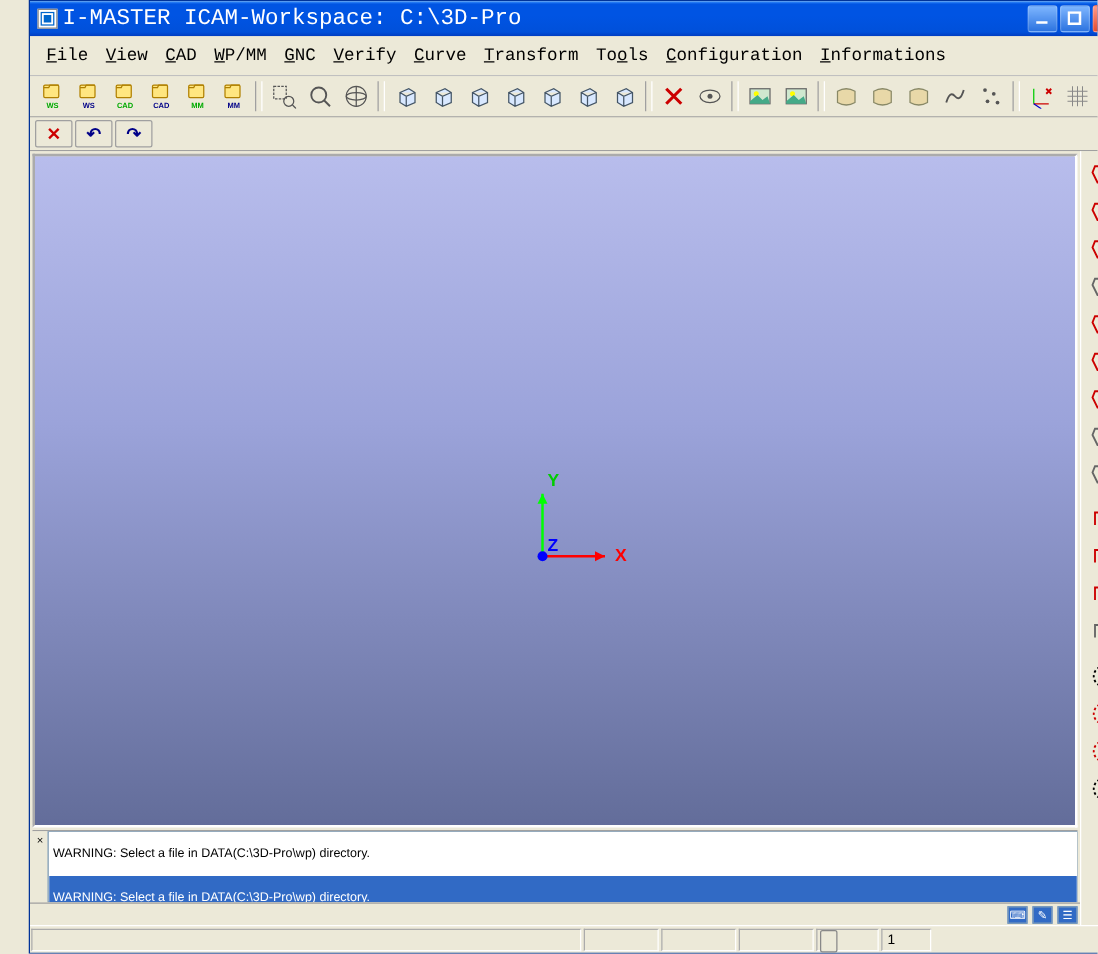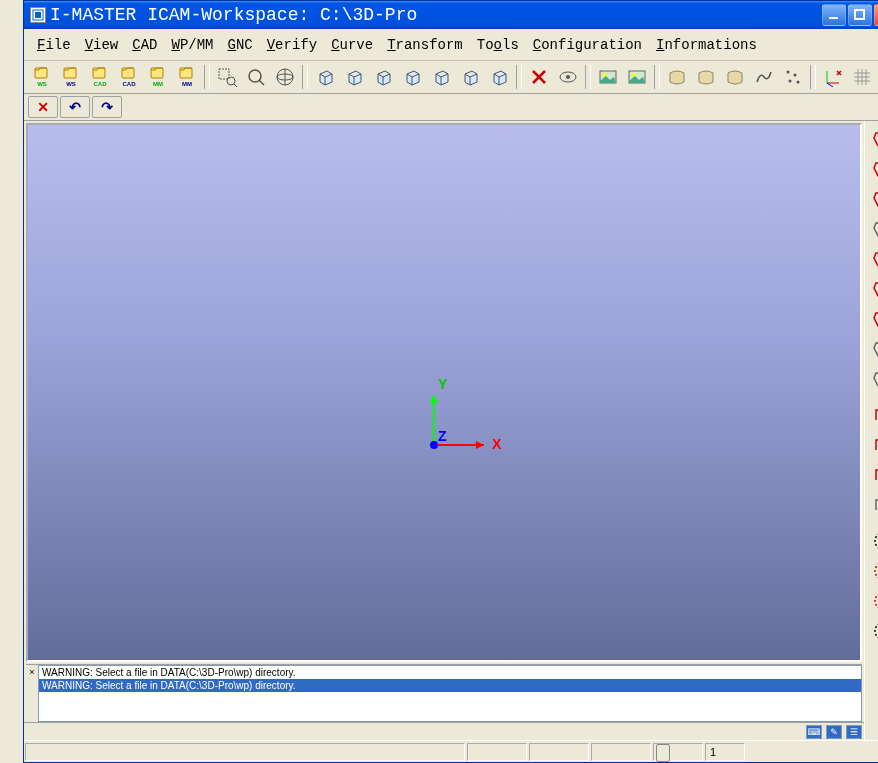--- a/index.html
+++ b/index.html
@@ -23,21 +23,21 @@
 .main-area { flex: 1; display: flex; background: #ece9d8; min-height: 0; }
 .viewport-col { flex: 1; display: flex; flex-direction: column; min-width: 0; }
 .viewport { flex: 1; border: 2px inset #fff; margin: 2px; background: linear-gradient(to bottom, #b8bdec 0%, #9ba3da 40%, #636d9a 100%); position: relative; overflow: hidden; }
 .axis-gizmo { position: absolute; left: 50%; top: 56%; transform: translate(-50%, -50%); }
 .right-toolbar { width: 36px; background: #ece9d8; border-left: 1px solid #fff; display: flex; flex-direction: column; align-items: center; padding: 4px 2px; gap: 2px; overflow: hidden; }
 .rtbtn { width: 28px; height: 28px; border: 1px solid transparent; display: flex; align-items: center; justify-content: center; cursor: pointer; font-size: 14px; }
 .rtsep { width: 24px; height: 4px; }
 .output-panel { height: 58px; display: flex; border-top: 1px solid #a0a0a0; margin: 0 2px; }
 .output-close { width: 12px; background: #ece9d8; display: flex; align-items: flex-start; justify-content: center; font-size: 9px; padding-top: 2px; cursor: pointer; }
 .output-content { flex: 1; background: #fff; border: 1px solid #7f9db9; overflow: auto; font-size: 10px; }
-.out-line { padding: 1px 3px; white-space: nowrap; }
+.out-line { padding: 12px 3px; white-space: nowrap; }
 .out-sel { background: #316ac5; color: #fff; }
 .statusbar { height: 22px; background: #ece9d8; border-top: 1px solid #fff; display: flex; align-items: center; font-size: 11px; }
 .status-cell { border: 1px inset #fff; height: 18px; margin: 0 1px; display: flex; align-items: center; padding: 0 4px; }
 .status-track { width: 50px; position: relative; }
 .status-track::after { content:""; position:absolute; width:12px; height:16px; background:#ece9d8; border:1px solid #888; left:2px; top:0; border-radius:2px;}
 .indicator-bar { height: 18px; background: #ece9d8; display:flex; justify-content:flex-end; align-items:center; padding: 0 2px; gap:4px; border-top:1px solid #a0a0a0; }
 .ind { width:16px; height:14px; border:1px solid #7f9db9; background:#316ac5; display:flex; align-items:center; justify-content:center; font-size:9px; color:#fff; }
 svg { display:block; }
 </style>
 </head>

